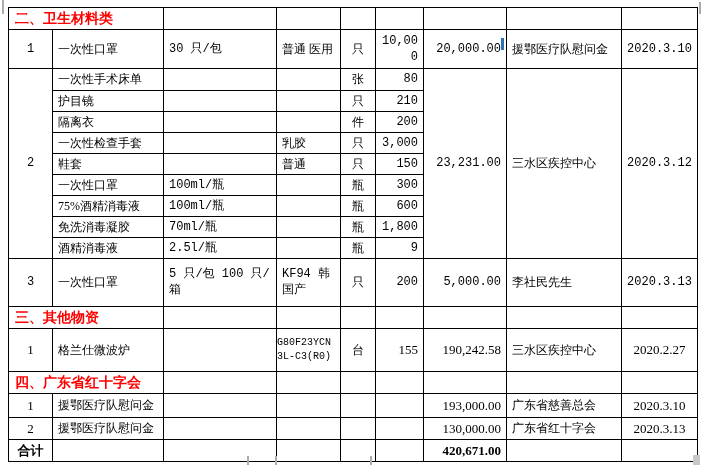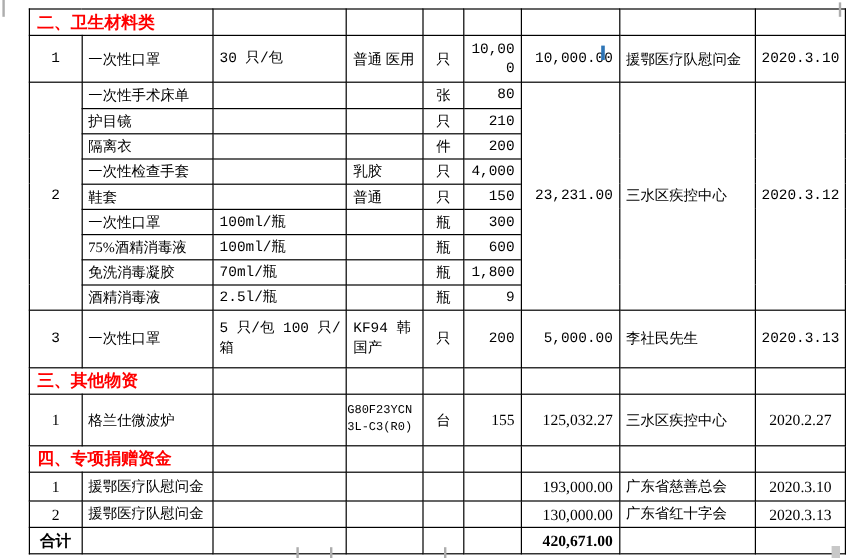--- a/index.html
+++ b/index.html
@@ -1,18 +1,18 @@
 <!DOCTYPE html>
 <html><head>
 <meta charset="utf-8">
 <style>
   html,body{margin:0;padding:0;background:#ffffff;}
   body{width:705px;height:465px;position:relative;overflow:hidden;
        font-family:"Liberation Serif",serif;color:#000;}
-  .sheet{position:absolute;left:24px;top:7px;}
+  .sheet{position:absolute;left:8px;top:7px;}
   table{border-collapse:collapse;table-layout:fixed;}
   td{border:1px solid #000;padding:1px 4px;font-size:12px;line-height:1.35;
      vertical-align:middle;overflow:hidden;word-break:break-word;}
   .c{text-align:center;}
   .r{text-align:right;padding-right:5px;}
   .l{text-align:left;padding-left:5px;}
   .sec{color:#ff0000;font-weight:bold;font-size:14px;
        font-family:"Liberation Sans",sans-serif;padding-left:6px;}
   .mono{font-family:"Liberation Mono",monospace;font-size:12px;}
   .tnum{font-family:"Liberation Serif",serif;font-size:13px;}
@@ -50,21 +50,21 @@
     <td></td>
   </tr>
 
   <tr style="height:39px">
     <td class="c mono">1</td>
     <td class="l">一次性口罩</td>
     <td class="l mono">30 只/包</td>
     <td class="l">普通 医用</td>
     <td class="c">只</td>
     <td class="r mono">10,000</td>
-    <td class="r mono">10,000.00</td>
+    <td class="r mono">20,000.00</td>
     <td class="l">援鄂医疗队慰问金</td>
     <td class="c mono">2020.3.10</td>
   </tr>
 
   <tr style="height:22px">
     <td class="c mono" rowspan="9">2</td>
     <td class="l">一次性手术床单</td>
     <td class="l mono"></td>
     <td class="l"></td>
     <td class="c">张</td>
@@ -85,21 +85,21 @@
     <td class="l mono"></td>
     <td class="l"></td>
     <td class="c">件</td>
     <td class="r mono">200</td>
   </tr>
   <tr style="height:21px">
     <td class="l">一次性检查手套</td>
     <td class="l mono"></td>
     <td class="l">乳胶</td>
     <td class="c">只</td>
-    <td class="r mono">4,000</td>
+    <td class="r mono">3,000</td>
   </tr>
   <tr style="height:21px">
     <td class="l">鞋套</td>
     <td class="l mono"></td>
     <td class="l">普通</td>
     <td class="c">只</td>
     <td class="r mono">150</td>
   </tr>
   <tr style="height:21px">
     <td class="l">一次性口罩</td>
@@ -153,27 +153,27 @@
     <td></td>
   </tr>
 
   <tr style="height:43px">
     <td class="c tnum">1</td>
     <td class="l">格兰仕微波炉</td>
     <td class="l"></td>
     <td class="l model-sm">G80F23YCN 3L-C3(R0)</td>
     <td class="c">台</td>
     <td class="r tnum">155</td>
-    <td class="r tnum">125,032.27</td>
+    <td class="r tnum">190,242.58</td>
     <td class="l">三水区疾控中心</td>
     <td class="c tnum">2020.2.27</td>
   </tr>
 
   <tr style="height:22px">
-    <td class="sec" colspan="2">四、专项捐赠资金</td>
+    <td class="sec" colspan="2">四、广东省红十字会</td>
     <td></td>
     <td></td>
     <td></td>
     <td></td>
     <td></td>
     <td></td>
     <td></td>
   </tr>
 
   <tr style="height:24px">

